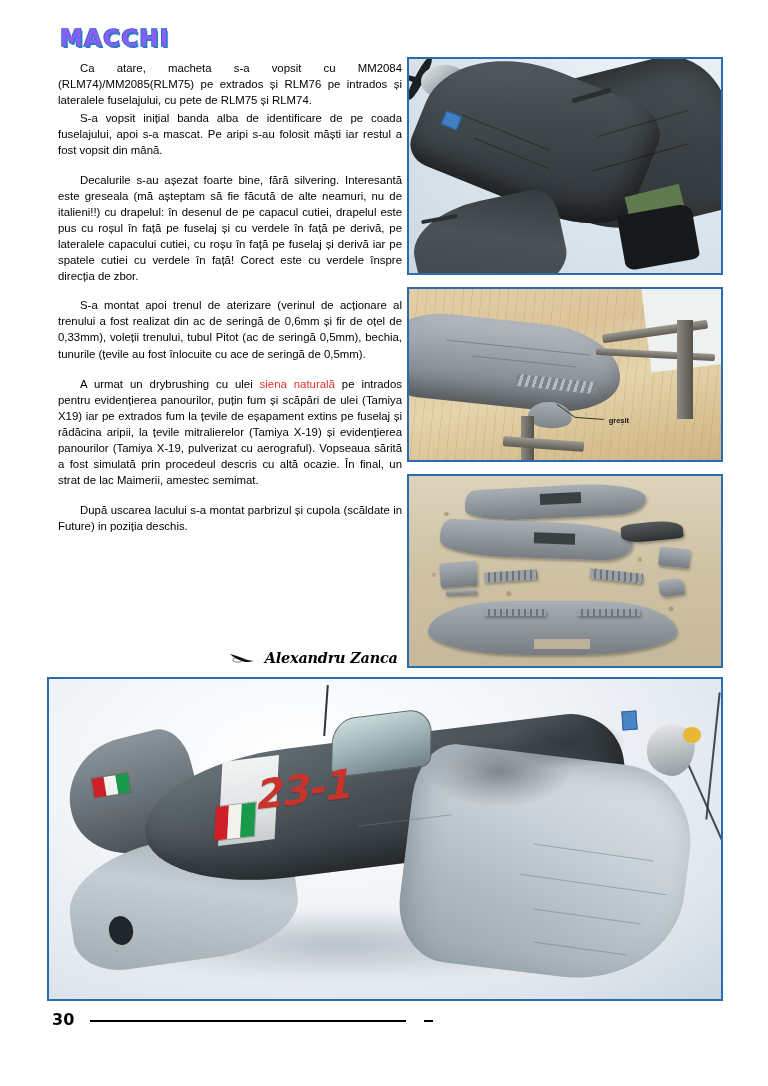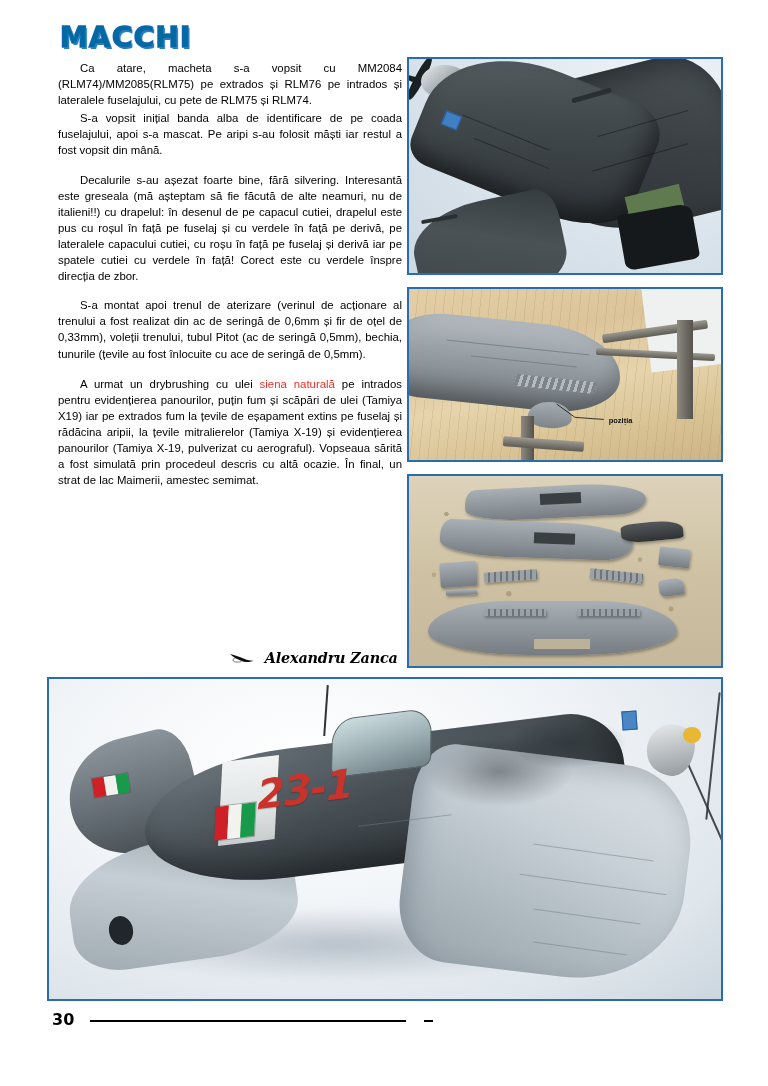--- a/index.html
+++ b/index.html
@@ -17,24 +17,24 @@
 
   
   #masthead {
     position: absolute;
     left: 60px; top: 26px;
     width: 340px; height: 26px;
   }
   #masthead-title {
     font-family: "DejaVu Sans", sans-serif;
     font-weight: bold;
-    font-size: 28px;
+    font-size: 23px;
     letter-spacing: 1.2px;
     line-height: 24px;
-    color: #0369a1;
+    color: #8b5cf6;
     -webkit-text-stroke: 1.6px #1565c0;
     paint-order: stroke fill;
     text-shadow:
       1.5px 1.5px 0 #2b7cc4,
       2px 2px 0 #bcdcf2;
     white-space: nowrap;
   }
 
   
   #text-column {
@@ -472,20 +472,21 @@
   <p class="para">Ca atare, macheta s-a vopsit cu MM2084 (RLM74)/MM2085(RLM75) pe extrados și RLM76 pe intrados și lateralele fuselajului, cu pete de RLM75 și RLM74.</p>
 
   <p class="para">S-a vopsit inițial banda alba de identificare de pe coada fuselajului, apoi s-a mascat. Pe aripi s-au folosit măști iar restul a fost vopsit din mână.</p>
 
   <p class="para gap">Decalurile s-au așezat foarte bine, fără silvering. Interesantă este greseala (mă așteptam să fie făcută  de alte neamuri, nu de italieni!!) cu drapelul: în desenul de pe capacul cutiei, drapelul este pus cu roșul în față pe fuselaj și cu verdele în față pe derivă, pe lateralele capacului cutiei, cu roșu în față pe fuselaj și derivă iar pe spatele cutiei cu verdele în față! Corect este cu verdele înspre direcția de zbor.</p>
 
   <p class="para gap">S-a montat apoi trenul de aterizare (verinul de acționare al trenului a fost realizat din ac de seringă de 0,6mm și fir de oțel de 0,33mm), voleții trenului, tubul Pitot (ac de seringă 0,5mm), bechia, tunurile (țevile au fost înlocuite cu ace de seringă de 0,5mm).</p>
 
   <p class="para gap2"><span>A urmat un drybrushing cu ulei </span><span class="highlight-red">siena naturală</span><span> pe intrados pentru evidențierea panourilor, puțin fum și scăpări de ulei (Tamiya X19) iar pe extrados fum la țevile de eșapament extins pe fuselaj și rădăcina aripii, la țevile mitralierelor (Tamiya X-19) și evidențierea panourilor (Tamiya X-19, pulverizat cu aerograful). Vopseaua sărită a fost simulată prin procedeul descris cu altă ocazie. În final, un strat de lac Maimerii, amestec semimat.</span></p>
 
+  <p class="para gap2">După uscarea lacului s-a montat parbrizul și cupola (scăldate in Future) in poziția deschis.</p>
 
 </div>
 
 <div id="signature-block">
   <svg id="signature-pen" viewBox="0 0 52 24">
     <path d="M2 4 C12 6, 22 10, 34 15 C40 17, 46 18, 50 17 C44 20, 36 21, 28 19 C18 16, 8 10, 2 4 Z" fill="#111"></path>
     <ellipse cx="17" cy="16" rx="9" ry="4.2" fill="none" stroke="#111" stroke-width="1.1"></ellipse>
   </svg>
   <div id="signature-name">Alexandru Zanca</div>
 </div>
@@ -532,21 +533,21 @@
 
     <div class="clamp-arm" style="left:62%;top:22%;width:34%;height:5%;transform:rotate(-8deg);"></div>
     <div class="clamp-arm" style="left:60%;top:36%;width:38%;height:4%;transform:rotate(3deg);"></div>
     <div class="clamp-post" style="left:86%;top:18%;width:5%;height:58%;"></div>
     <div class="clamp-post" style="left:36%;top:74%;width:4%;height:26%;"></div>
     <div class="clamp-arm" style="left:30%;top:88%;width:26%;height:6%;transform:rotate(4deg);"></div>
 
     <svg id="annotation-leader" viewBox="0 0 100 40">
       <polyline points="4,4 40,30 96,34" fill="none" stroke="#111" stroke-width="1.6"></polyline>
     </svg>
-    <div id="annotation-greșit">poziția</div>
+    <div id="annotation-greșit">greșit</div>
   </div>
 </div>
 
 <div class="photo-frame" id="photo-parts">
   <div class="photo-inner">
     <div class="bg"></div>
     <div class="chipboard"></div>
 
     <div class="part fuselage-half" style="left:18%;top:5%;width:58%;height:17%;transform:rotate(-3deg);"></div>
     <div class="cockpit-dark" style="left:42%;top:9%;width:13%;height:6%;transform:rotate(-3deg);"></div>

